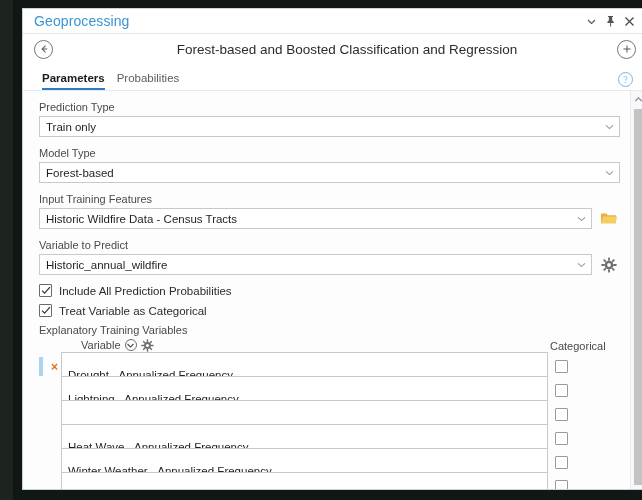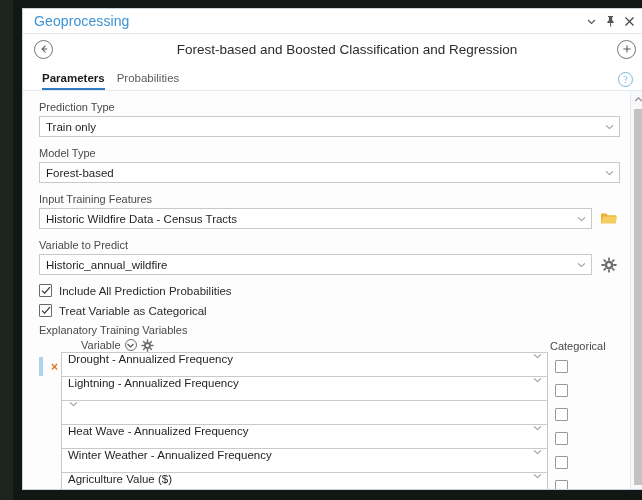--- a/index.html
+++ b/index.html
@@ -250,21 +250,21 @@
     font-weight: bold;
   }
   .xmark.hidden { visibility: hidden; }
   .mv-combo {
     flex: 1 1 auto;
     min-width: 0;
     height: 30px;
     border: 1px solid #c9c9c9;
     background: #ffffff;
     display: flex;
-    align-items: flex-start;
+    align-items: flex-end;
     padding: 0 4px 0 6px;
     font-size: 11.5px;
     color: #1f1f1f;
     gap: 40px;
   }
   .mv-combo .val {
     flex: 1 1 auto;
     white-space: nowrap;
     overflow: hidden;
     text-overflow: ellipsis;

